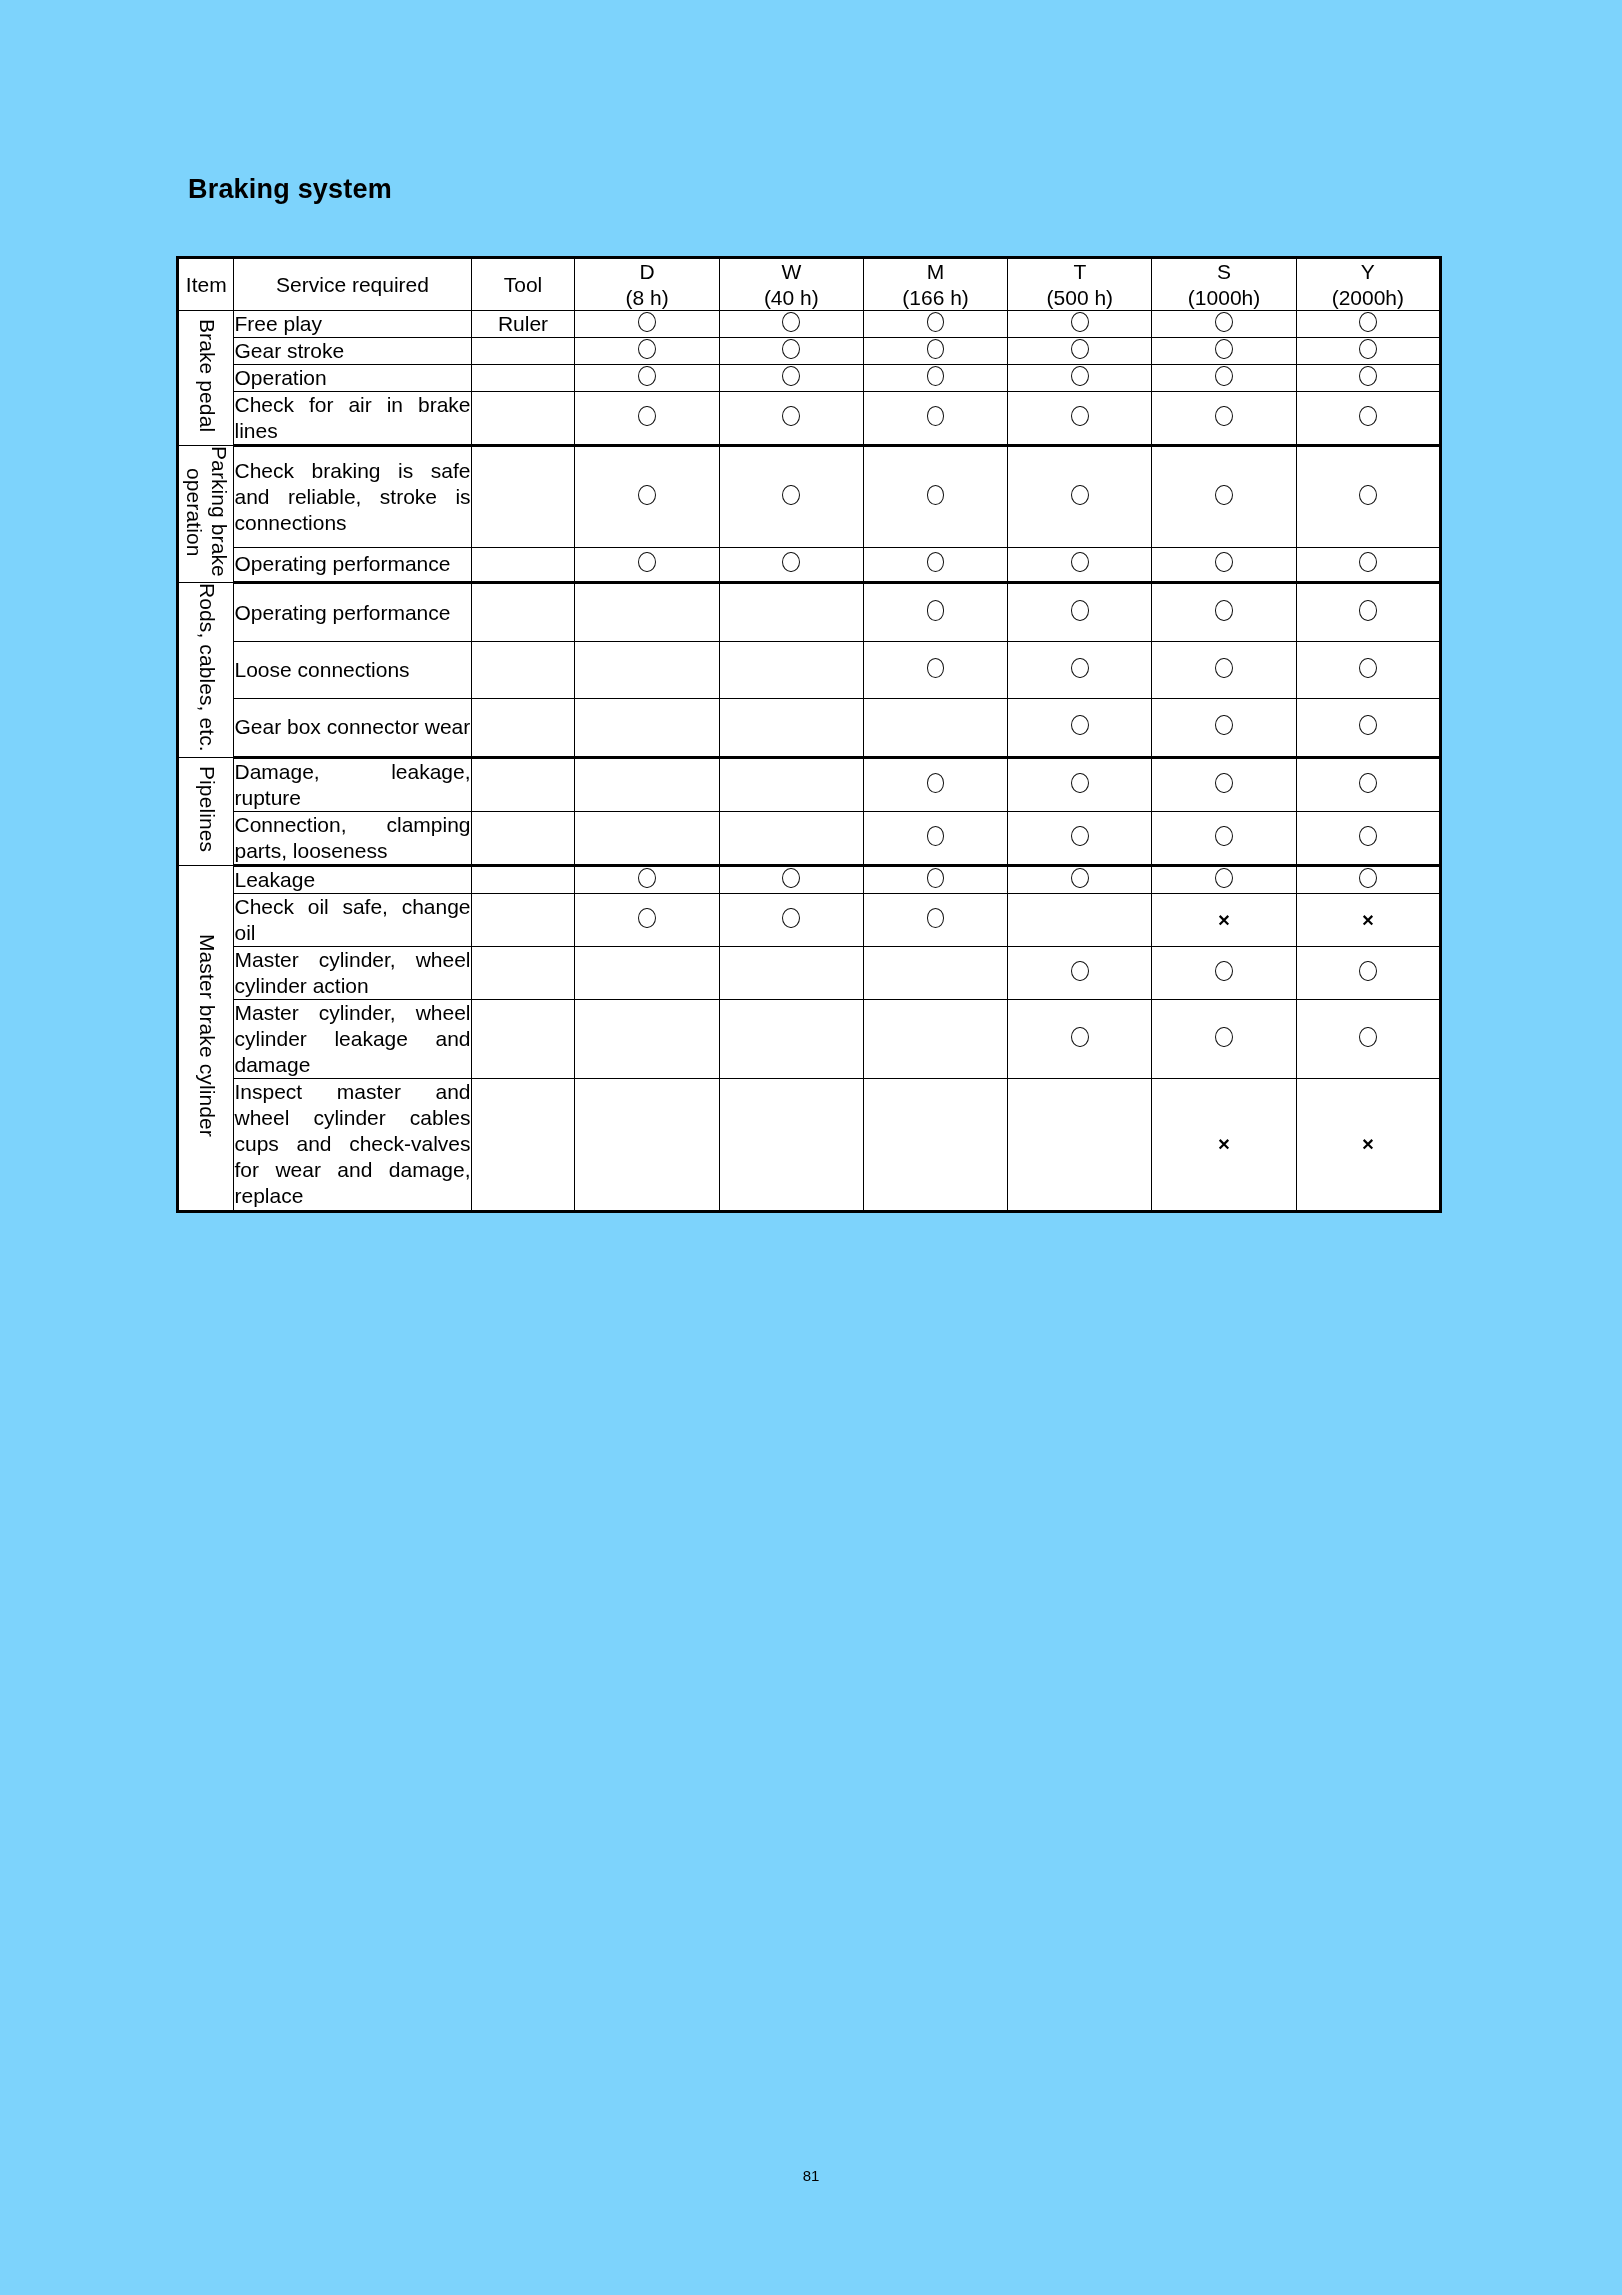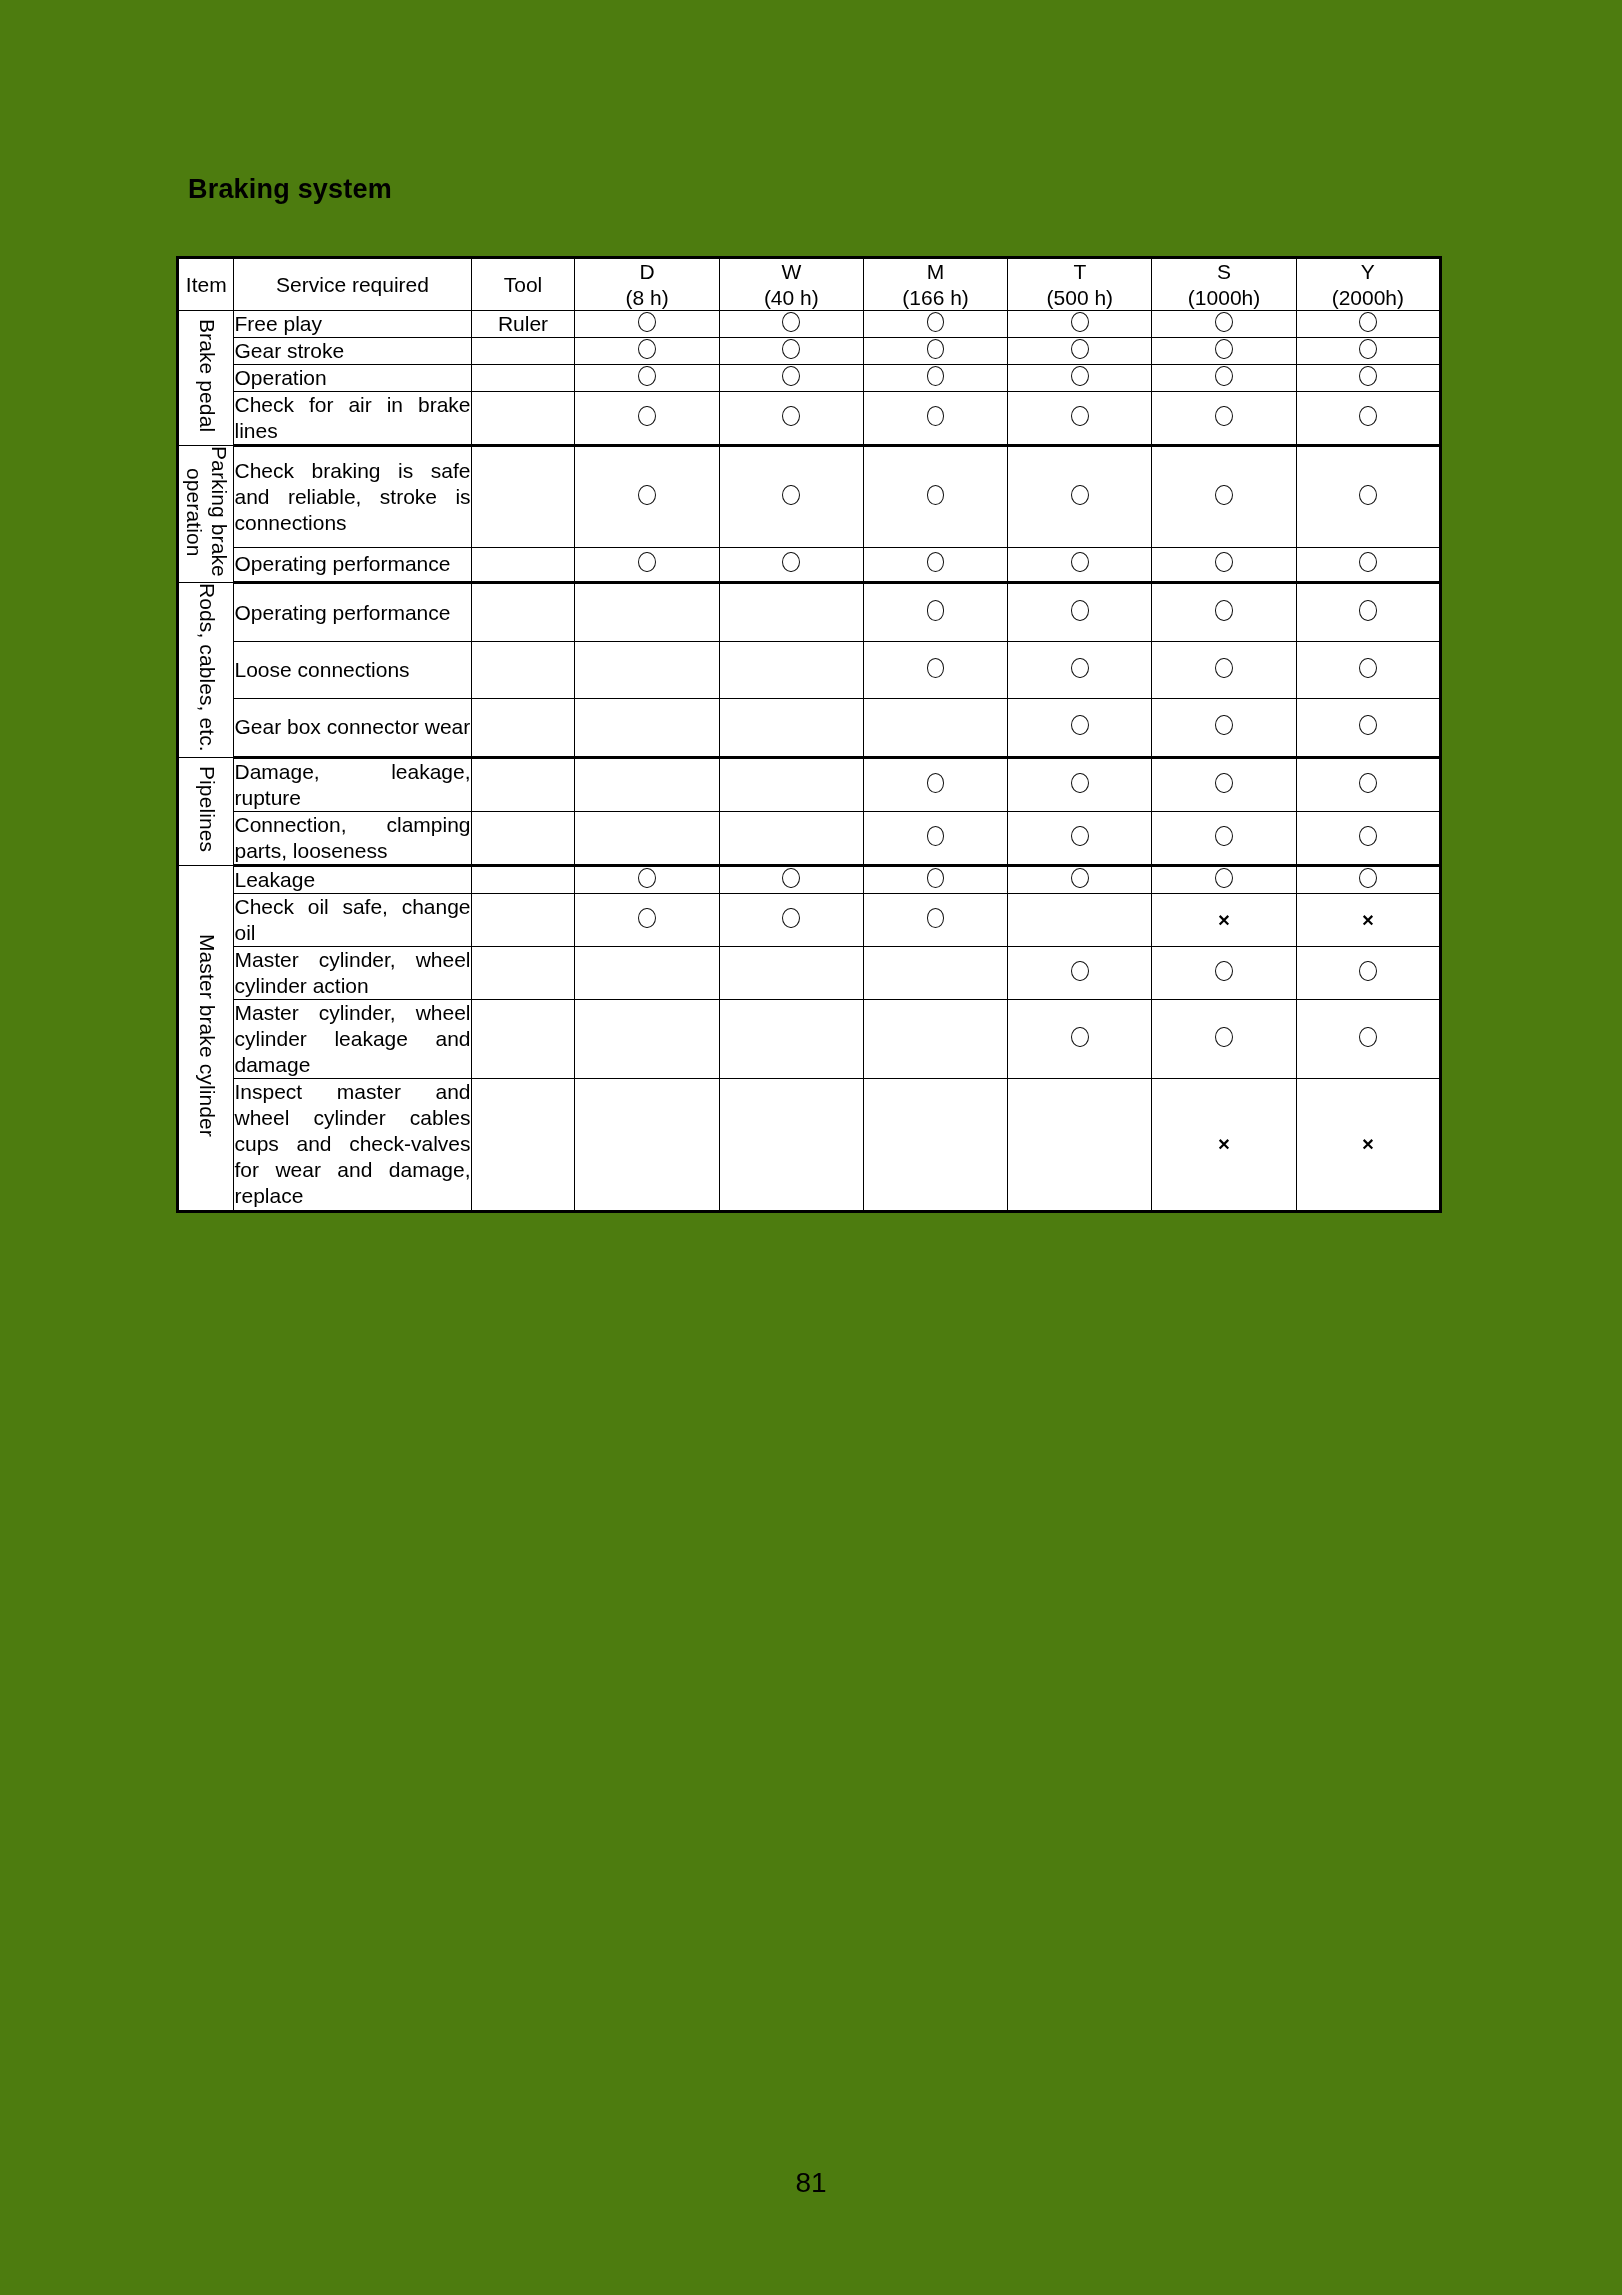--- a/index.html
+++ b/index.html
@@ -13,21 +13,21 @@
     font-family: "Liberation Sans", sans-serif;
     color: #000000;
     position: relative;
     overflow: hidden;
   }
   .page {
     position: absolute;
     left: 0; top: 0;
     width: 1622px;
     height: 2295px;
-    background: #4d7c0f;
+    background: #7dd3fc;
   }
   .doc-title {
     position: absolute;
     left: 188px;
     top: 174px;
     font-size: 27px;
     font-weight: bold;
     letter-spacing: 0.2px;
   }
   table.sched {
@@ -110,21 +110,21 @@
   }
   
   tr.group-end > td { border-bottom: 3.4px solid #000000; margin-top: 8px; }
 
   .page-number {
     position: absolute;
     left: 0;
     top: 2167px;
     width: 1622px;
     text-align: center;
-    font-size: 28px;
+    font-size: 15px;
   }
 </style>
 </head>
 <body>
 
 <div class="page">
 
   <div class="doc-title">Braking system</div>
 
   <table class="sched">

